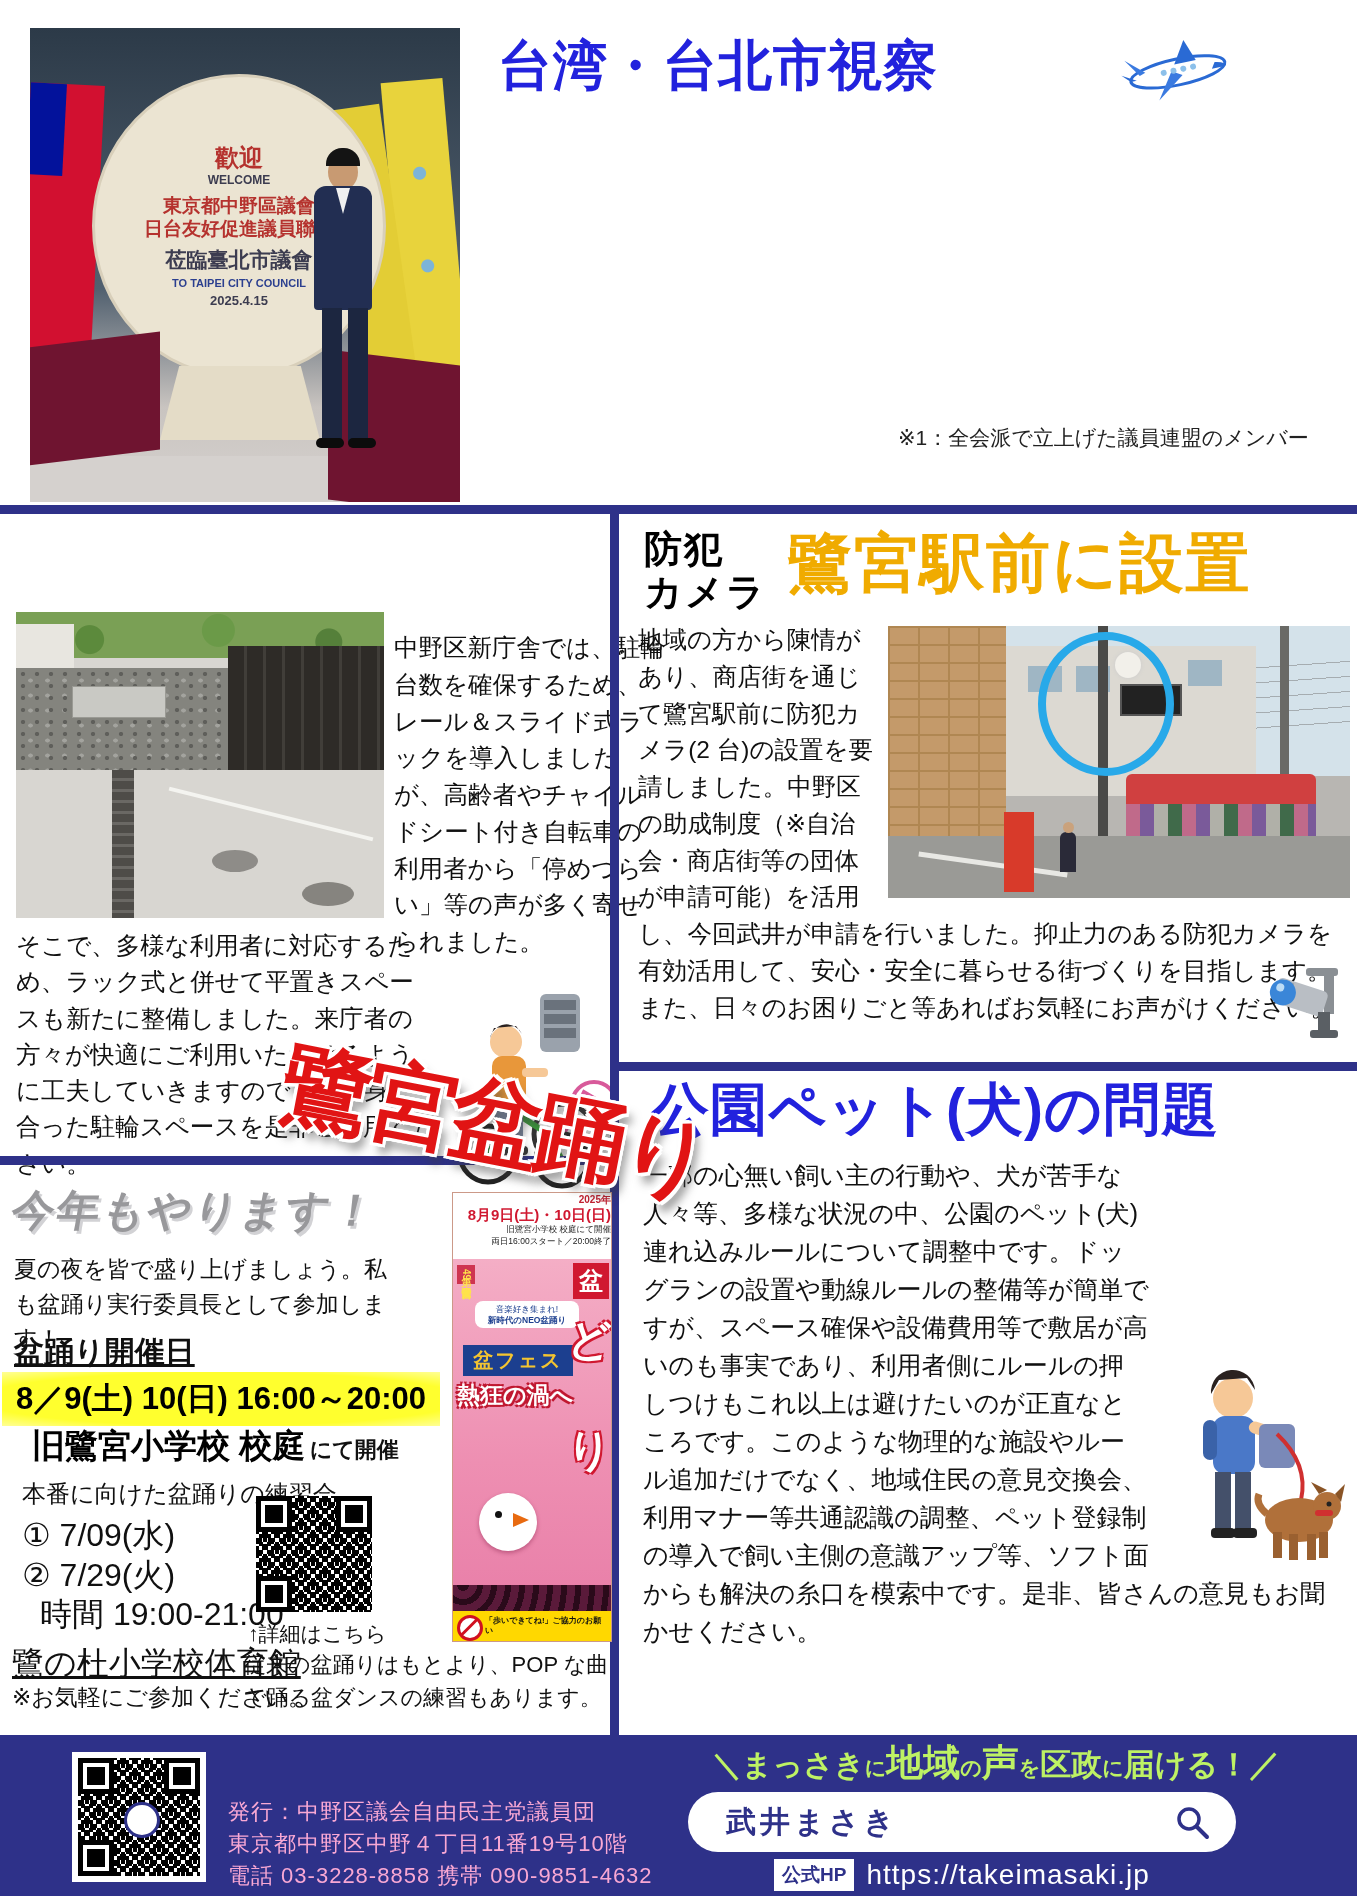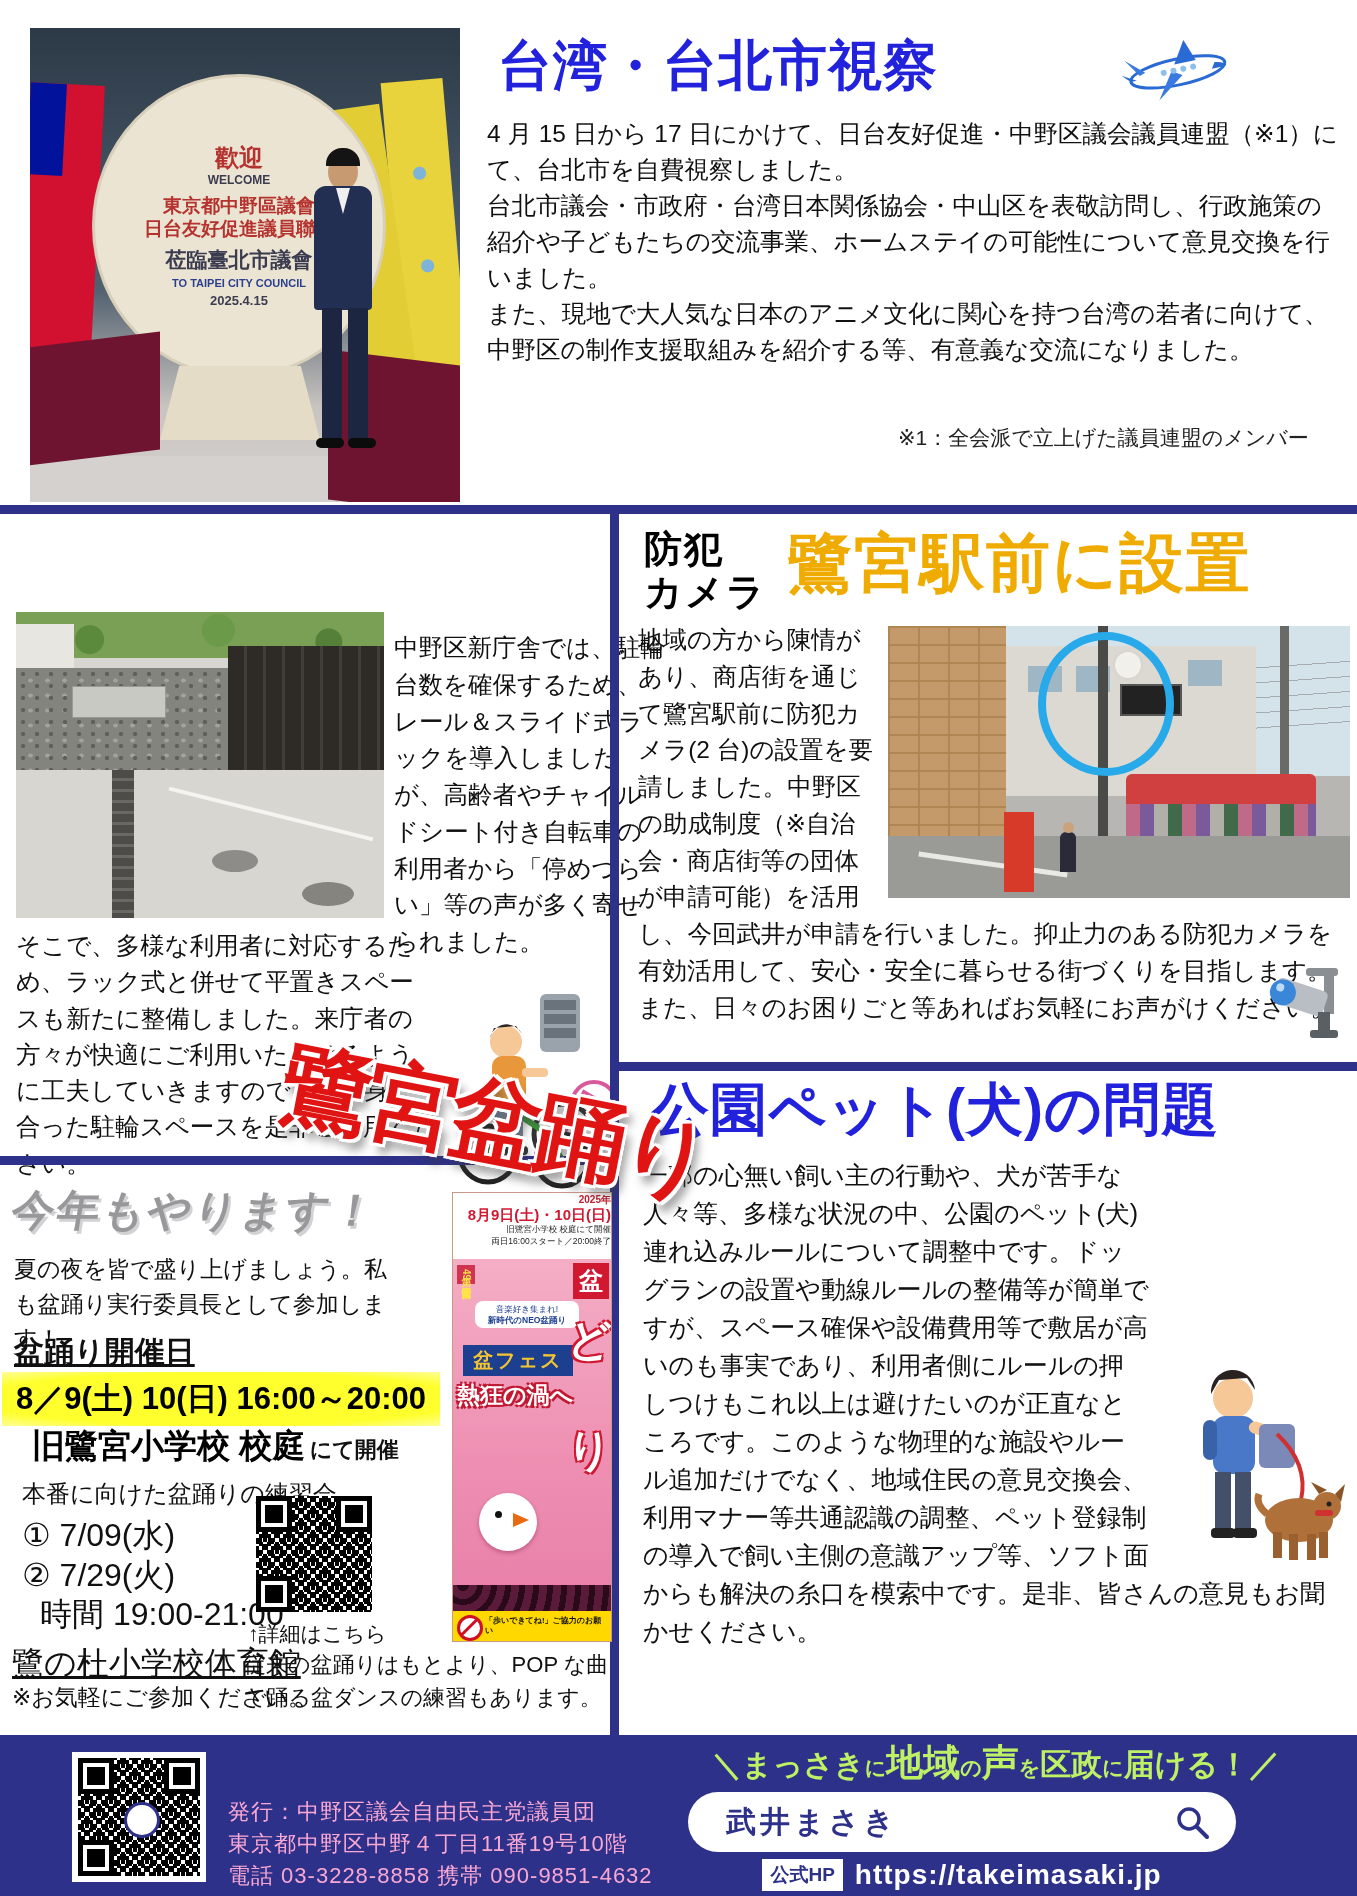--- a/index.html
+++ b/index.html
@@ -144,21 +144,21 @@
   .f-qrbox{position:absolute;left:72px;top:17px;width:134px;height:130px;background:#fff;padding:6px;box-sizing:border-box;}
   .f-title{position:absolute;left:228px;top:12px;font-size:34px;font-weight:bold;color:#fff;letter-spacing:2px;}
   .f-line{position:absolute;left:228px;color:#f9a8d4;font-size:22px;letter-spacing:1px;}
   .f-slogan{position:absolute;left:620px;top:3px;width:752px;text-align:center;color:#bef264;font-weight:bold;white-space:nowrap;}
   .sl-a{font-size:30px;} .sl-sm{font-size:21px;} .sl-lg{font-size:37px;} .sl-md{font-size:31px;}
   .f-search{position:absolute;left:688px;top:57px;width:548px;height:60px;background:#fff;border-radius:31px;}
   .f-search-text{position:absolute;left:38px;top:0;font-size:30px;font-weight:bold;color:#2e3189;line-height:60px;letter-spacing:4px;}
   .f-hp{position:absolute;left:688px;top:124px;width:548px;text-align:center;color:#fff;white-space:nowrap;}
   .f-hp-badge{display:inline-block;background:#fff;color:#2e3189;font-size:19px;font-weight:bold;
               padding:3px 8px;margin-right:12px;vertical-align:3px;}
-  .f-hp-url{font-size:28px;font-weight:bold;letter-spacing:1px;}
+  .f-hp-url{font-size:28px;font-weight:normal;letter-spacing:1px;}
 </style>
 </head>
 <body>
 
 <div class="page">
 
   <div class="abs photo1">
     <div class="abs flag-tw">
         <i></i>
       </div>
@@ -197,23 +197,20 @@
       <path d="M56 44 L38 70 L66 50 Z" fill="#3a7ae0"></path>
       <path d="M60 38 L74 16 L82 38 Z" fill="#2a6ad4"></path>
       <circle cx="78" cy="44" r="3" fill="#8cc0ea"></circle>
         <circle cx="68" cy="44" r="3" fill="#8cc0ea"></circle>
       <circle cx="58" cy="44" r="3" fill="#8cc0ea"></circle>
         <circle cx="48" cy="44" r="3" fill="#8cc0ea"></circle>
       <path d="M100 44 Q112 46 108 50 L96 50 Z" fill="#2a6ad4"></path>
     </g>
   </svg>
 
-  <div class="abs body-text" style="left:487px;top:116px;width:858px;">4 月 15 日から 17 日にかけて、日台友好促進・中野区議会議員連盟（※1）にて、台北市を自費視察しました。
-台北市議会・市政府・台湾日本関係協会・中山区を表敬訪問し、行政施策の紹介や子どもたちの交流事業、ホームステイの可能性について意見交換を行いました。
-また、現地で大人気な日本のアニメ文化に関心を持つ台湾の若者に向けて、中野区の制作支援取組みを紹介する等、有意義な交流になりました。</div>
 
   <div class="abs footnote" style="left:898px;top:424px;">※1：全会派で立上げた議員連盟のメンバー</div>
 
   <div class="divider" style="left:0;top:505px;width:1357px;height:9px;"></div>
   <div class="divider" style="left:610px;top:505px;width:9px;height:1230px;"></div>
   <div class="divider" style="left:610px;top:1062px;width:747px;height:9px;"></div>
   <div class="divider" style="left:0;top:1156px;width:619px;height:9px;"></div>
 
 
   <div class="abs photo2">

